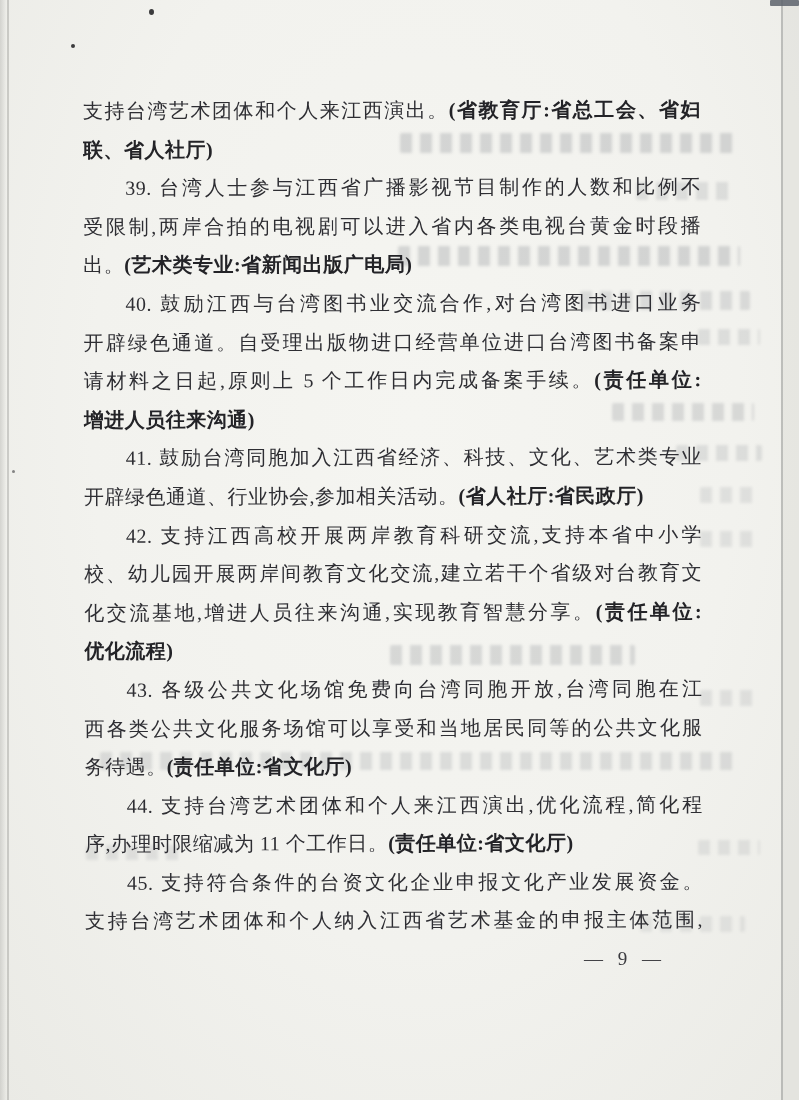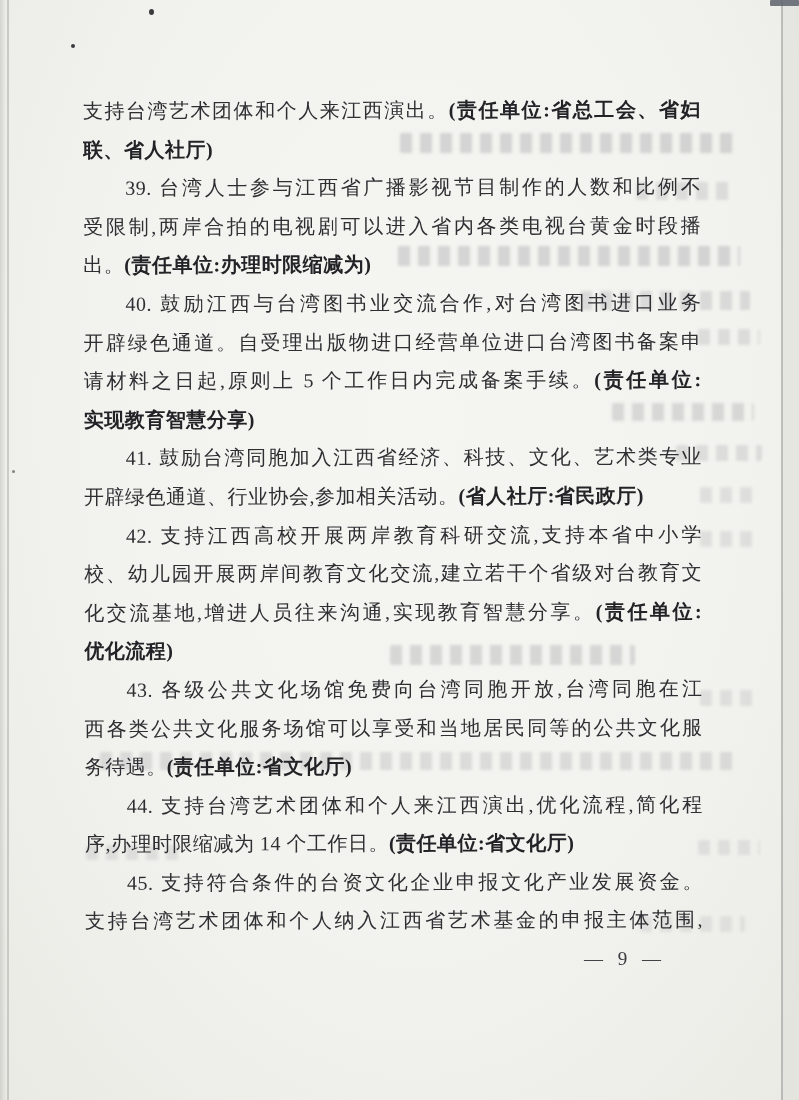--- a/index.html
+++ b/index.html
@@ -72,37 +72,37 @@
 <div class="bleed" style="left:700px;top:487px;width:58px;height:16px;opacity:.24;"></div>
 <div class="bleed" style="left:700px;top:531px;width:58px;height:16px;opacity:.24;"></div>
 <div class="bleed" style="left:390px;top:645px;width:245px;height:20px;opacity:.36;"></div>
 <div class="bleed" style="left:700px;top:690px;width:60px;height:16px;opacity:.24;"></div>
 <div class="bleed" style="left:100px;top:752px;width:640px;height:18px;opacity:.30;"></div>
 <div class="bleed" style="left:86px;top:845px;width:100px;height:15px;opacity:.24;"></div>
 <div class="bleed" style="left:698px;top:840px;width:62px;height:15px;opacity:.22;"></div>
 <div class="bleed" style="left:640px;top:916px;width:105px;height:16px;opacity:.20;"></div>
 
 <div class="content">
-  <div class="line full"><span class="seg">支持台湾艺术团体和个人来江西演出。</span><span class="seg b">(责任单位:省总工会、省妇</span></div>
+  <div class="line full"><span class="seg">支持台湾艺术团体和个人来江西演出。</span><span class="seg b">(省教育厅:省总工会、省妇</span></div>
   <div class="line"><span class="seg b">联、省人社厅)</span></div>
   <div class="line full indent"><span class="seg">39. 台湾人士参与江西省广播影视节目制作的人数和比例不</span></div>
   <div class="line full"><span class="seg">受限制,两岸合拍的电视剧可以进入省内各类电视台黄金时段播</span></div>
-  <div class="line"><span class="seg">出。</span><span class="seg b">(责任单位:办理时限缩减为)</span></div>
+  <div class="line"><span class="seg">出。</span><span class="seg b">(艺术类专业:省新闻出版广电局)</span></div>
   <div class="line full indent"><span class="seg">40. 鼓励江西与台湾图书业交流合作,对台湾图书进口业务</span></div>
   <div class="line full"><span class="seg">开辟绿色通道。自受理出版物进口经营单位进口台湾图书备案申</span></div>
   <div class="line full"><span class="seg">请材料之日起,原则上 5 个工作日内完成备案手续。</span><span class="seg b">(责任单位:</span></div>
-  <div class="line"><span class="seg b">实现教育智慧分享)</span></div>
+  <div class="line"><span class="seg b">增进人员往来沟通)</span></div>
   <div class="line full indent"><span class="seg">41. 鼓励台湾同胞加入江西省经济、科技、文化、艺术类专业</span></div>
   <div class="line"><span class="seg">开辟绿色通道、行业协会,参加相关活动。</span><span class="seg b">(省人社厅:省民政厅)</span></div>
   <div class="line full indent"><span class="seg">42. 支持江西高校开展两岸教育科研交流,支持本省中小学</span></div>
   <div class="line full"><span class="seg">校、幼儿园开展两岸间教育文化交流,建立若干个省级对台教育文</span></div>
   <div class="line full"><span class="seg">化交流基地,增进人员往来沟通,实现教育智慧分享。</span><span class="seg b">(责任单位:</span></div>
   <div class="line"><span class="seg b">优化流程)</span></div>
   <div class="line full indent"><span class="seg">43. 各级公共文化场馆免费向台湾同胞开放,台湾同胞在江</span></div>
   <div class="line full"><span class="seg">西各类公共文化服务场馆可以享受和当地居民同等的公共文化服</span></div>
   <div class="line"><span class="seg">务待遇。</span><span class="seg b">(责任单位:省文化厅)</span></div>
   <div class="line full indent"><span class="seg">44. 支持台湾艺术团体和个人来江西演出,优化流程,简化程</span></div>
-  <div class="line"><span class="seg">序,办理时限缩减为 14 个工作日。</span><span class="seg b">(责任单位:省文化厅)</span></div>
+  <div class="line"><span class="seg">序,办理时限缩减为 11 个工作日。</span><span class="seg b">(责任单位:省文化厅)</span></div>
   <div class="line full indent"><span class="seg">45. 支持符合条件的台资文化企业申报文化产业发展资金。</span></div>
   <div class="line full"><span class="seg">支持台湾艺术团体和个人纳入江西省艺术基金的申报主体范围,</span></div>
 </div>
 
 <div class="footer">— 9 —</div>
 
 </body></html>

